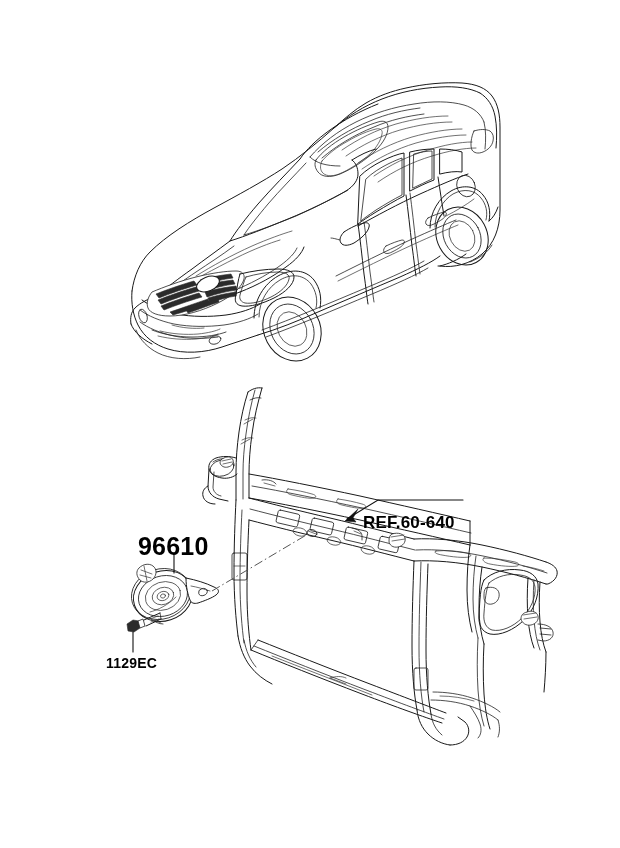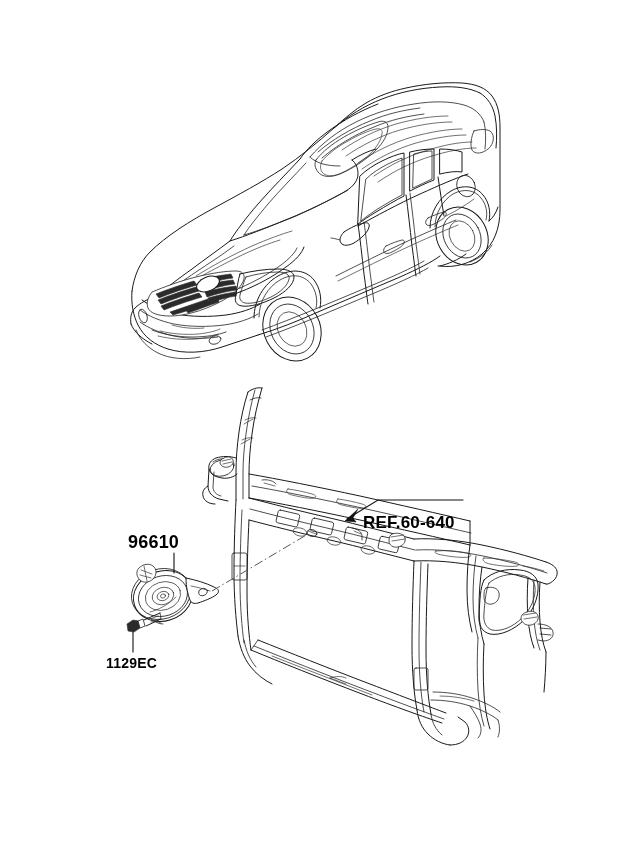--- a/index.html
+++ b/index.html
@@ -83,23 +83,23 @@
   }
   .lbl {
     position: absolute;
     font-family: "Liberation Sans", sans-serif;
     font-weight: bold;
     color: #000000;
     white-space: nowrap;
     letter-spacing: 0.2px;
   }
   #label-96610 {
-    left: 128px;
+    left: 138px;
     top: 532px;
-    font-size: 18px;
+    font-size: 25px;
   }
   #label-1129EC {
     left: 106px;
     top: 655px;
     font-size: 14px;
   }
   #label-ref {
     left: 363px;
     top: 477px;
     font-size: 17px;

